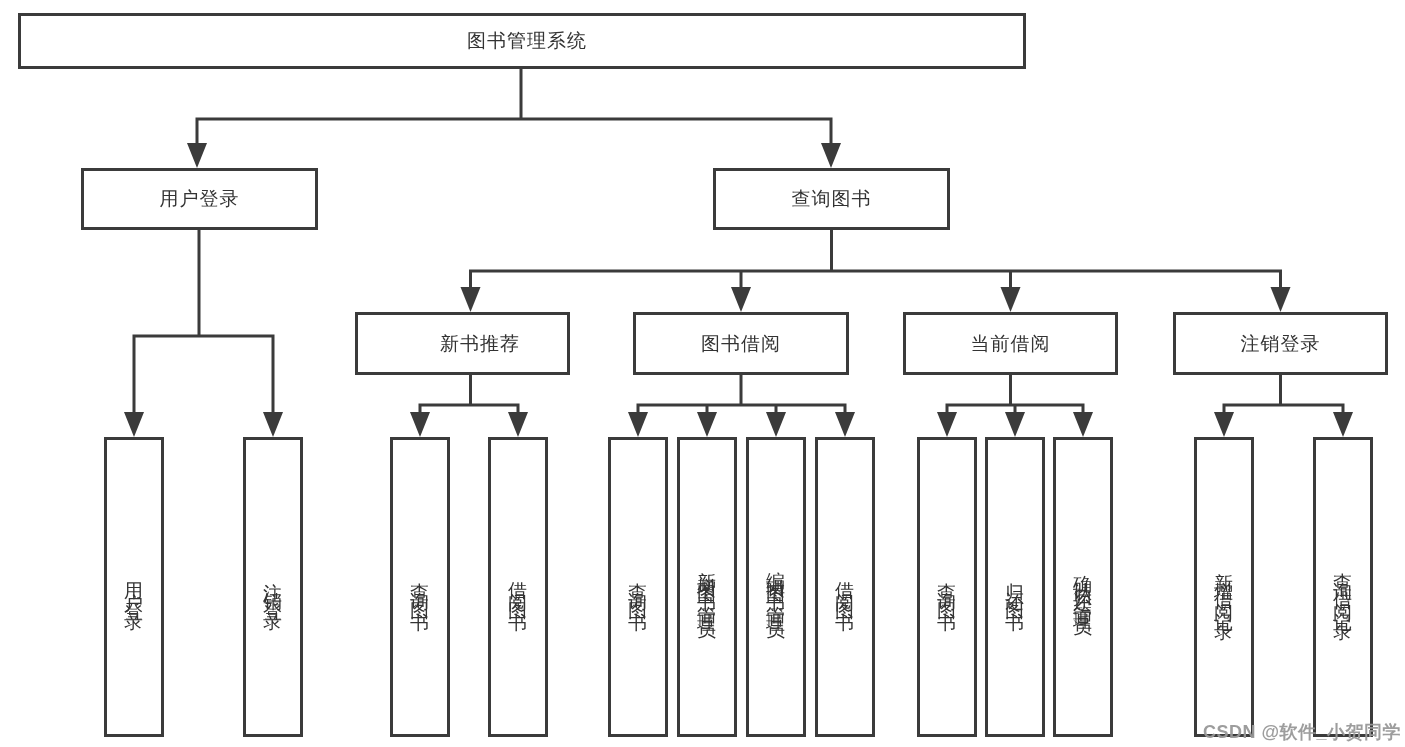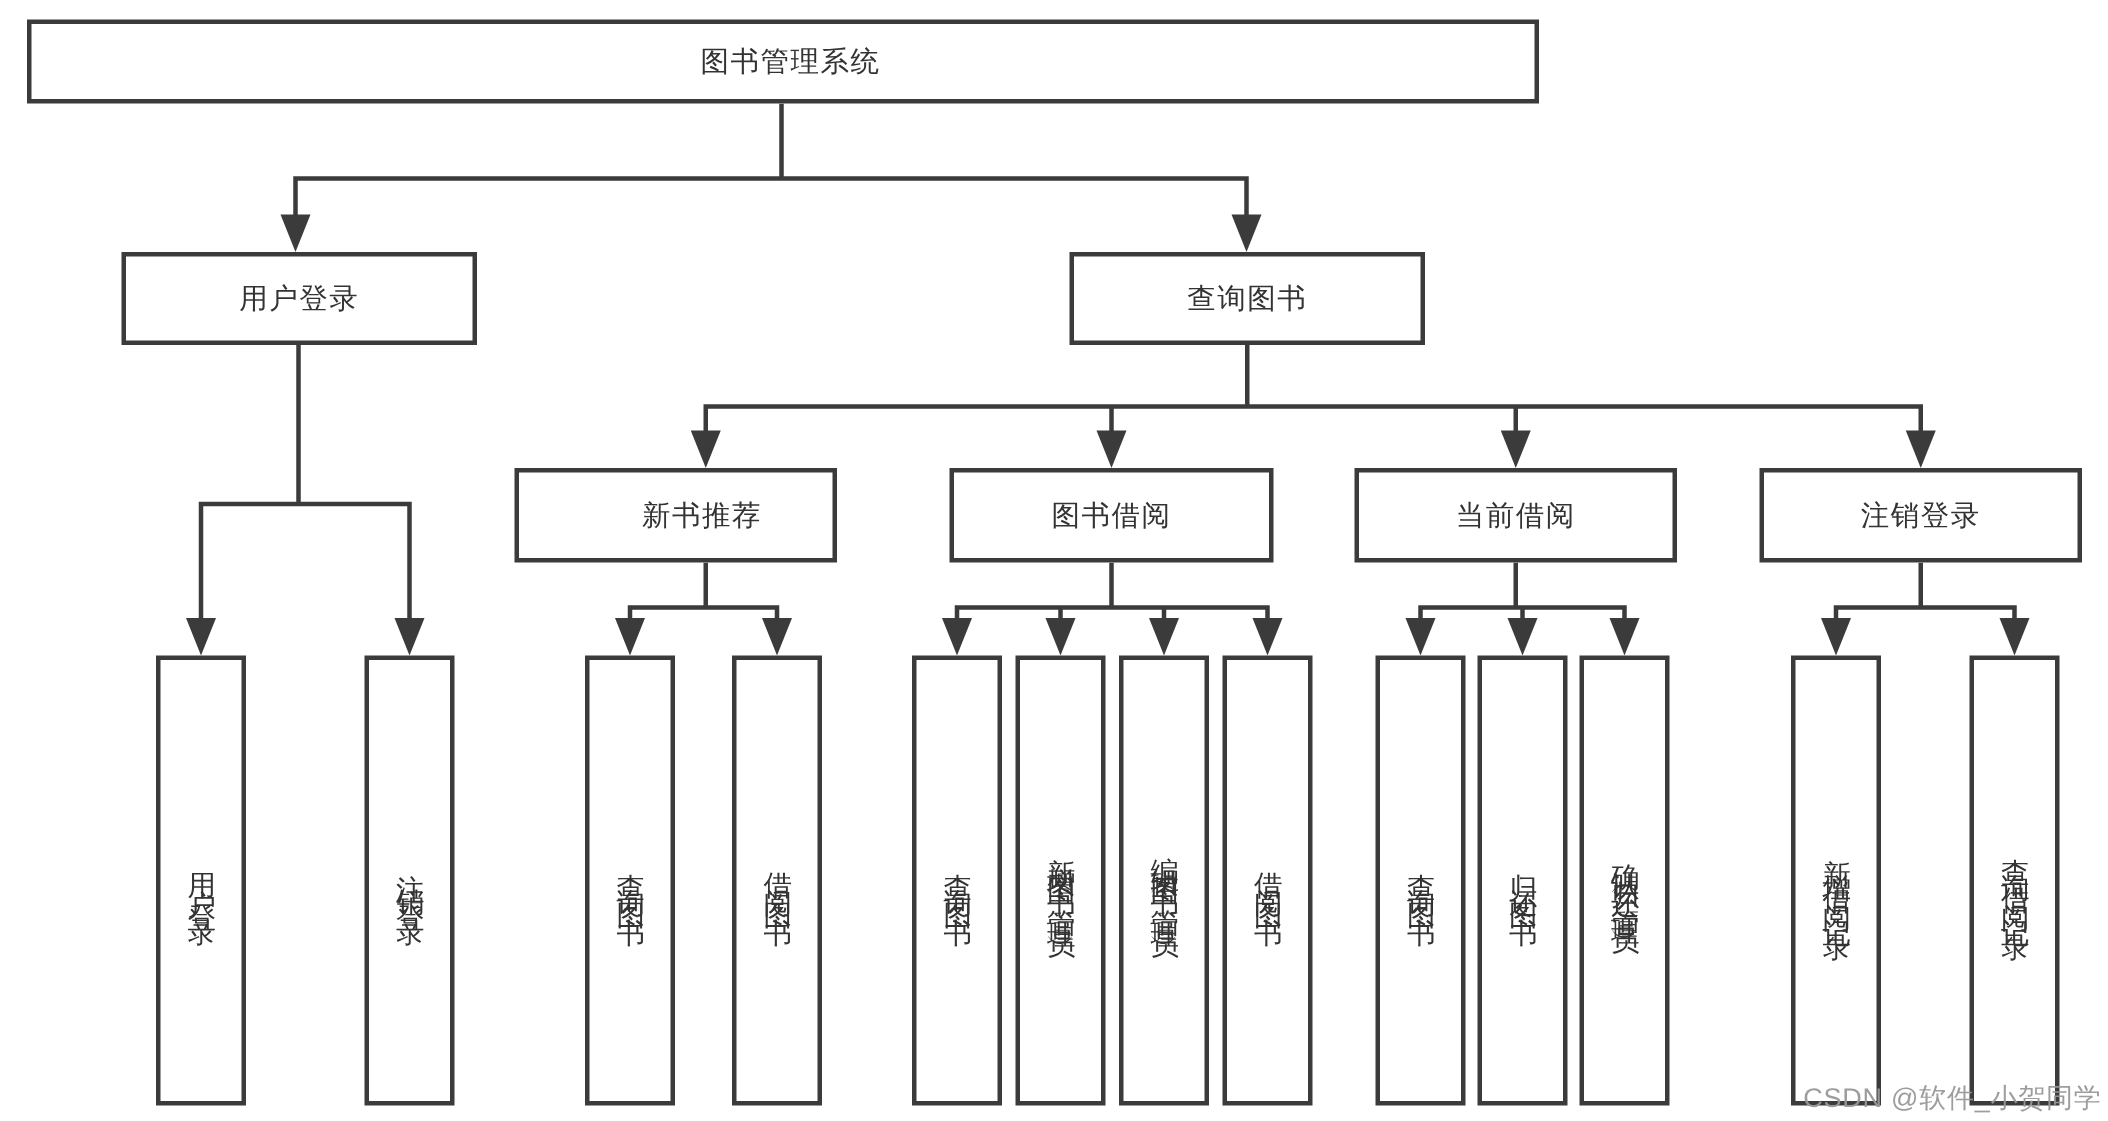--- a/index.html
+++ b/index.html
@@ -18,21 +18,21 @@
   .vlabel{
     display:block;writing-mode:vertical-rl;text-orientation:mixed;
     font-size:19px;color:#333333;letter-spacing:10px;line-height:1;white-space:nowrap;
   }
   .leaf{width:60px;height:300px;top:437px;}
   .lvl1{width:237px;height:62px;top:168px;}
   .lvl2{width:215px;height:63px;top:312px;}
   .root{left:18px;top:13px;width:1008px;height:56px;padding-left:10px;}
   .watermark{
     position:absolute;right:4px;bottom:3px;font-size:18px;
-    color:rgba(152,152,152,0.95);letter-spacing:0.5px;white-space:nowrap;
+    color:rgba(152,152,152,0.95);letter-spacing:0.5px;white-space:nowrap;font-weight:bold;
   }
 </style>
 </head>
 <body>
 
 <div class="canvas">
 
   <svg class="connectors" viewBox="0 0 1405 747" xmlns="http://www.w3.org/2000/svg">
 
     <path d="M521,69 V119 M197,119 H831 M197,117.5 V145 M831,117.5 V145"></path>
@@ -73,21 +73,21 @@
     <span class="hlabel">图书管理系统</span>
   </div>
 
   <div class="box lvl1" style="left:81px;">
     <span class="hlabel">用户登录</span>
   </div>
   <div class="box lvl1" style="left:713px;">
     <span class="hlabel">查询图书</span>
   </div>
 
-  <div class="box lvl2" style="left:343px;padding-left:35px;">
+  <div class="box lvl2" style="left:355px;padding-left:35px;">
     <span class="hlabel">新书推荐</span>
   </div>
   <div class="box lvl2" style="left:903px;">
     <span class="hlabel">当前借阅</span>
   </div>
   <div class="box lvl2" style="left:633px;width:216px;">
     <span class="hlabel">图书借阅</span>
   </div>
   <div class="box lvl2" style="left:1173px;">
     <span class="hlabel">注销登录</span>

